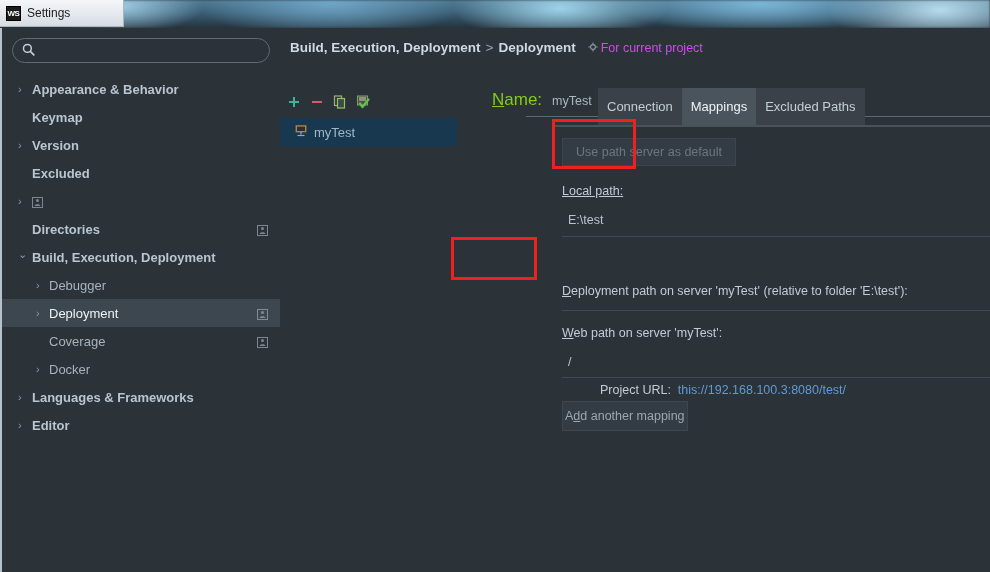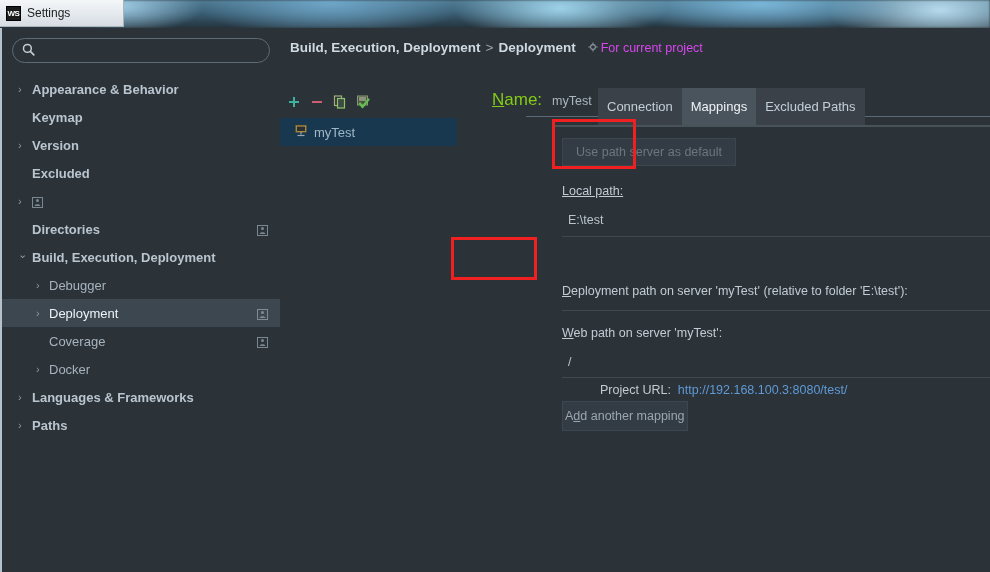--- a/index.html
+++ b/index.html
@@ -266,21 +266,21 @@
         <div class="tree-item depth1">
           <span class="arrow">›</span>
           <span class="lbl">Docker</span>
         </div>
         <div class="tree-item bold">
           <span class="arrow">›</span>
           <span class="lbl">Languages &amp; Frameworks</span>
         </div>
         <div class="tree-item bold">
           <span class="arrow">›</span>
-          <span class="lbl">Paths</span>
+          <span class="lbl">Editor</span>
         </div>
       </div>
   </div>
 
   <div id="content">
 
     <div id="breadcrumb">
       <span>Build, Execution, Deployment</span>
       <span class="sep">&gt;</span>
       <span>Deployment</span>
@@ -378,21 +378,21 @@
     <div class="field-rule" style="left:282px; top:282px; width:708px;"></div>
 
     <span class="field-label" style="left:282px; top:298px;">
       <span class="mn">W</span>eb path on server 'myTest':
     </span>
     <span class="field-value" style="left:288px; top:327px;">/</span>
     <div class="field-rule" style="left:282px; top:349px; width:708px;"></div>
 
     <div id="proj-url-row">
       <span class="k">Project URL:</span>
-      <span class="v">http://192.168.100.3:8080/test/</span>
+      <span class="v">this://192.168.100.3:8080/test/</span>
     </div>
 
     <div id="btn-addmapping">A<span class="mn">d</span>d another mapping</div>
 
   </div>
 </div>
 
 <div class="redbox" style="left:552px; top:119px; width:84px; height:50px;"></div>
 <div class="redbox" style="left:451px; top:237px; width:86px; height:43px;"></div>
 

